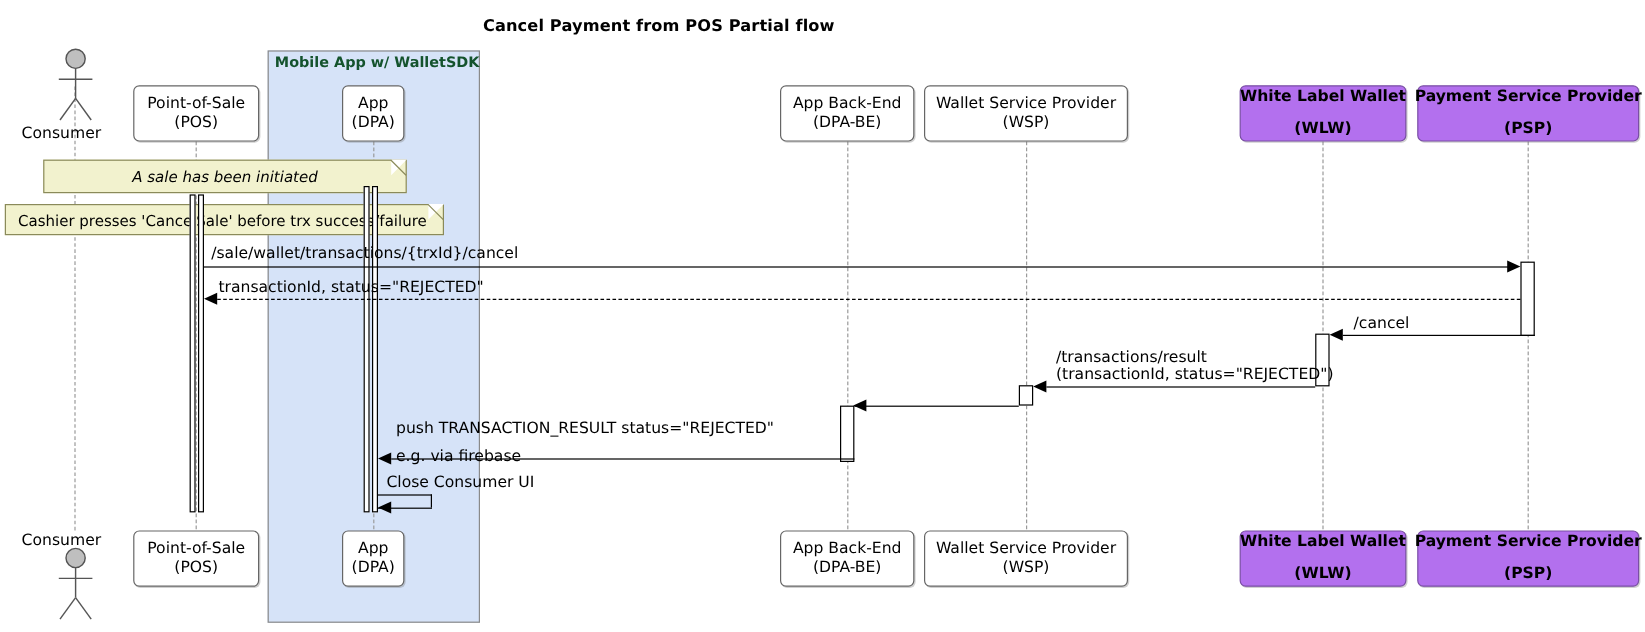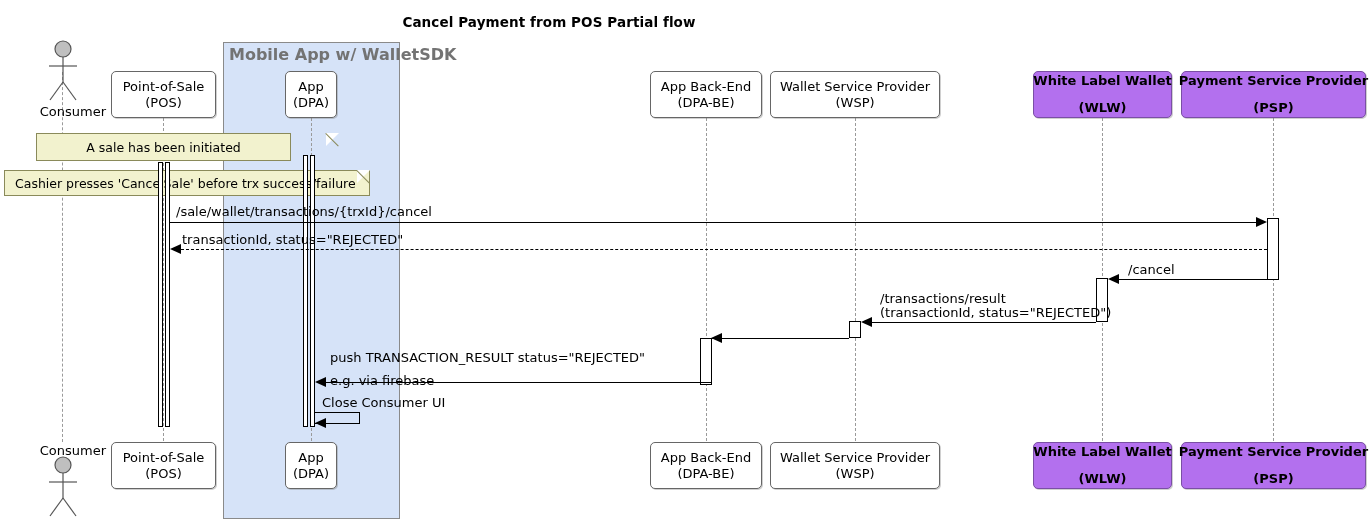--- a/index.html
+++ b/index.html
@@ -28,23 +28,23 @@
   }
   
   .group-frame {
     position: absolute;
     box-sizing: border-box;
     background: #D6E3F8;
     border: 1.5px solid #8a8a8a;
   }
   .group-frame-label {
     position: absolute;
-    font-size: 16px;
+    font-size: 12px;
     font-weight: bold;
-    color: #737373;
+    color: #14532d;
     white-space: nowrap;
   }
   
   .lifeline {
     position: absolute;
     width: 0;
     border-left: 1.5px dashed #9a9a9a;
   }
   
   .participant {
@@ -70,21 +70,21 @@
   }
   .participant .pline1 { white-space: nowrap; }
   .participant .pline2 { white-space: nowrap; font-weight: normal; }
   .participant.purple .pline2 { font-weight: bold; margin-top: 11px; }
   
   .actor-label {
     position: absolute;
     font-size: 13px;
     color: #000000;
     white-space: nowrap;
-    text-align: right;
+    text-align: left;
   }
   .actor-fig { position: absolute; }
   
   .activation {
     position: absolute;
     box-sizing: border-box;
     background: #ffffff;
     border: 1.4px solid #000000;
   }
   
@@ -238,21 +238,21 @@
   </div>
   <div class="participant purple" style="left:1033px; top:442px; width:139px; height:47px;">
     <div class="pline1">White Label Wallet</div>
     <div class="pline2">(WLW)</div>
   </div>
   <div class="participant purple" style="left:1181px; top:442px; width:185px; height:47px;">
     <div class="pline1">Payment Service Provider</div>
     <div class="pline2">(PSP)</div>
   </div>
 
-  <div class="note" style="left:36px; top:133px; width:255px; height:28px;">
+  <div class="note" style="left:36px; top:133px; width:303px; height:28px;font-style:italic;">
     <div class="note-text" style="text-align:center;">A sale has been initiated</div>
   </div>
   <div class="note-fold" style="left:326px; top:133px;"></div>
   <div class="note-fold-line" style="left:326px; top:133px;"></div>
 
   <div class="note" style="left:4px; top:170px; width:366px; height:26px;">
     <div class="note-text">Cashier presses 'CancelSale' before trx success/failure</div>
   </div>
   <div class="note-fold" style="left:357px; top:170px;"></div>
   <div class="note-fold-line" style="left:357px; top:170px;"></div>

